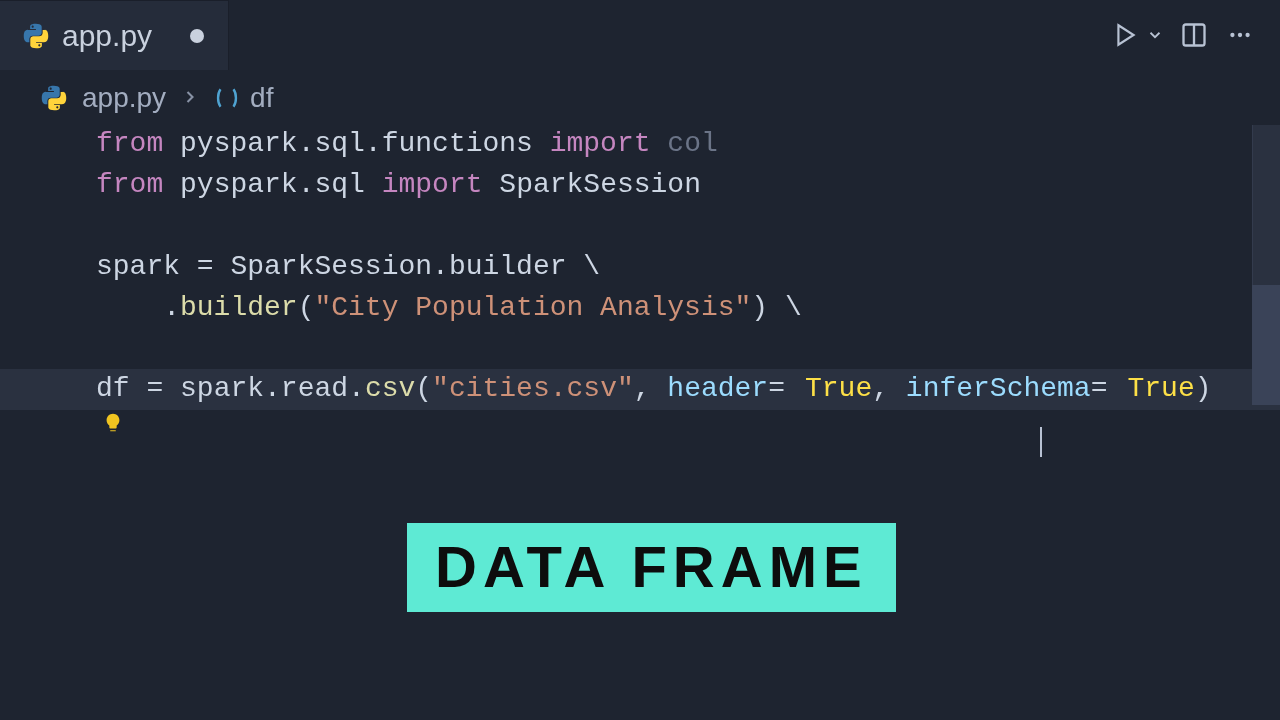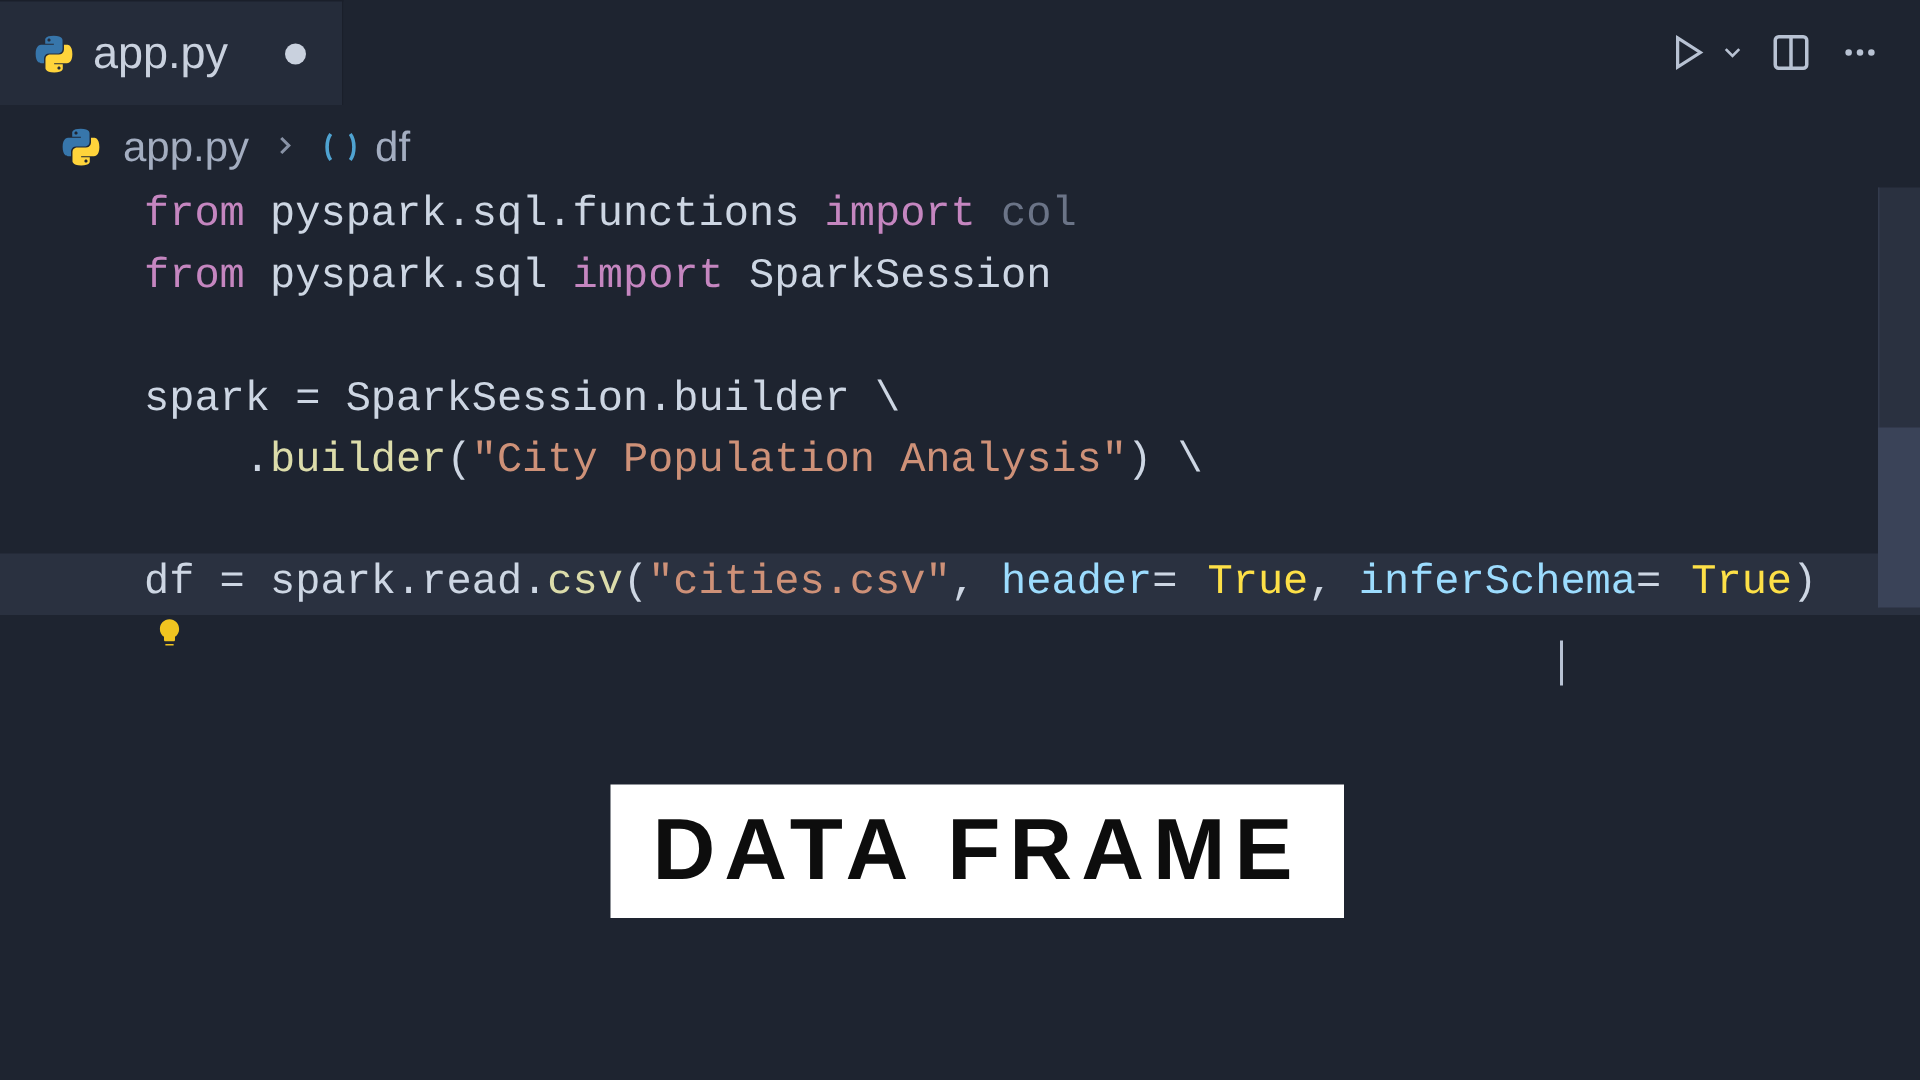--- a/index.html
+++ b/index.html
@@ -119,21 +119,21 @@
     width: 2px;
     height: 30px;
     background: #b8c2d3;
     top: 303px;
     left: 1040px;
   }
   .badge {
     position: absolute;
     left: 407px;
     top: 523px;
-    background: #ffffff;
+    background: #5eead4;
     color: #0d0d0d;
     padding: 10px 28px 12px 28px;
     font-family: Impact, 'Arial Black', sans-serif;
     font-size: 58px;
     letter-spacing: 6px;
     font-weight: 700;
   }
   .minimap {
     position: absolute;
     right: 0;

